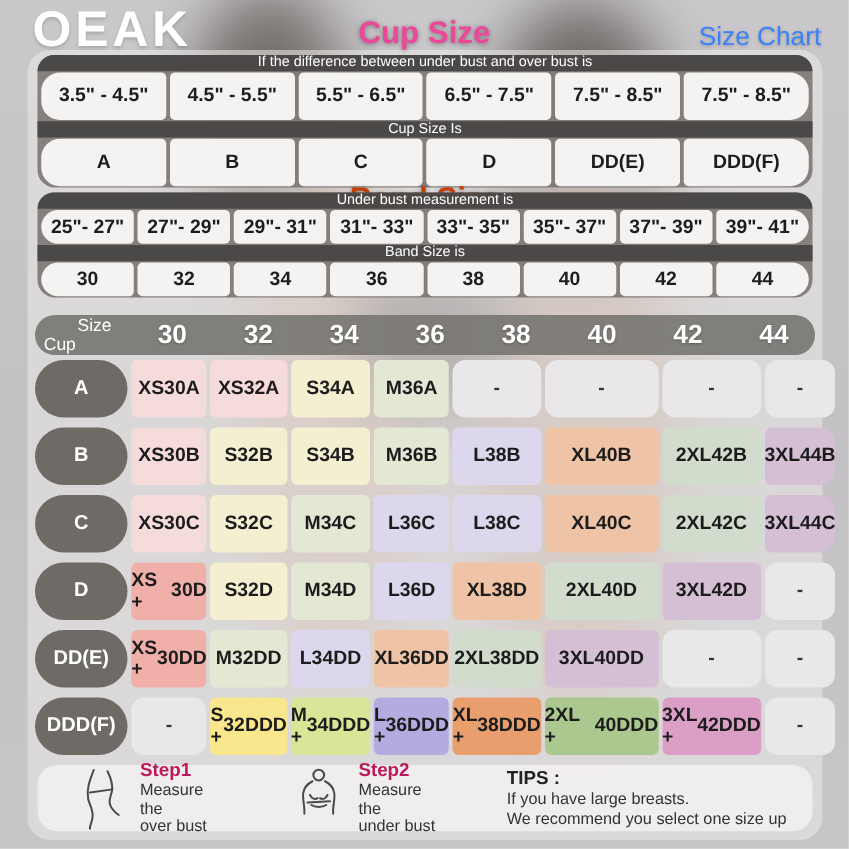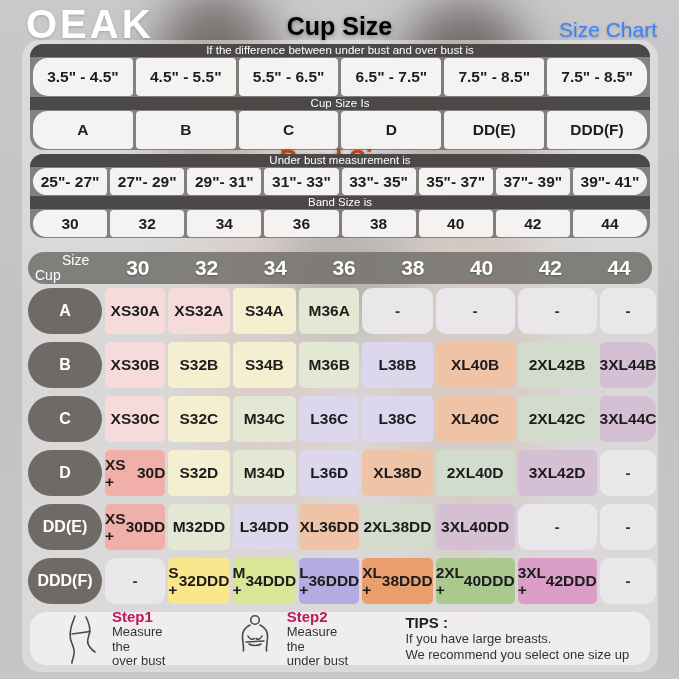--- a/index.html
+++ b/index.html
@@ -16,21 +16,21 @@
   .b4{left:380px;top:130px;width:165px;height:440px;background:#ba9079;opacity:.5;}
   .b5{left:280px;top:205px;width:130px;height:130px;background:#1b1b1b;opacity:.45;}
   .panel{
     position:absolute;left:22px;top:40px;width:636px;height:632px;
     background:rgba(235,233,232,.55);border-radius:18px;
   }
   
   .brand{position:absolute;left:26px;top:2px;font-size:40px;font-weight:700;color:#fff;
          letter-spacing:3px;text-shadow:0 1px 3px rgba(0,0,0,.18);}
   .cup-title{position:absolute;left:0;top:12px;width:679px;text-align:center;font-size:25px;
-         font-weight:700;color:#000000;text-shadow:0 1px 4px rgba(0,0,0,.4);}
+         font-weight:700;color:#ec4899;text-shadow:0 1px 4px rgba(0,0,0,.4);}
   .size-chart{position:absolute;right:22px;top:18px;font-size:21px;color:#3b82f6;
          text-shadow:0 1px 3px rgba(0,0,0,.25);}
   
   .graybox{position:absolute;left:30px;width:620px;border-radius:14px;
            background:rgba(122,119,115,.9);display:flex;flex-direction:column;}
   #cup-box{top:44px;height:106px;}
   #band-box{top:154px;height:84px;}
   .darkbar{background:rgba(72,70,68,.95);color:#fff;font-size:11.5px;text-align:center;
            line-height:13px;height:13px;flex:0 0 13px;}
   .darkbar.topbar{border-radius:14px 14px 0 0;}
@@ -318,21 +318,21 @@
       <span class="l2">34DDD</span>
     </div>
     <div class="mcell" style="background: rgb(180, 171, 224);">
       <span class="l1">L +</span>
       <span class="l2">36DDD</span>
     </div>
     <div class="mcell" style="background: rgb(233, 158, 110);">
       <span class="l1">XL +</span>
       <span class="l2">38DDD</span>
     </div>
-    <div class="mcell" style="background: rgb(171, 200, 143);">
+    <div class="mcell" style="background: rgb(171, 200, 143); gap: 12px;">
       <span class="l1">2XL +</span>
       <span class="l2">40DDD</span>
     </div>
     <div class="mcell" style="background: rgb(219, 159, 199);">
       <span class="l1">3XL +</span>
       <span class="l2">42DDD</span>
     </div>
     <div class="mcell lastcol empty" style="background: rgb(233, 231, 234);">
       <span class="dash">-</span>
     </div>

